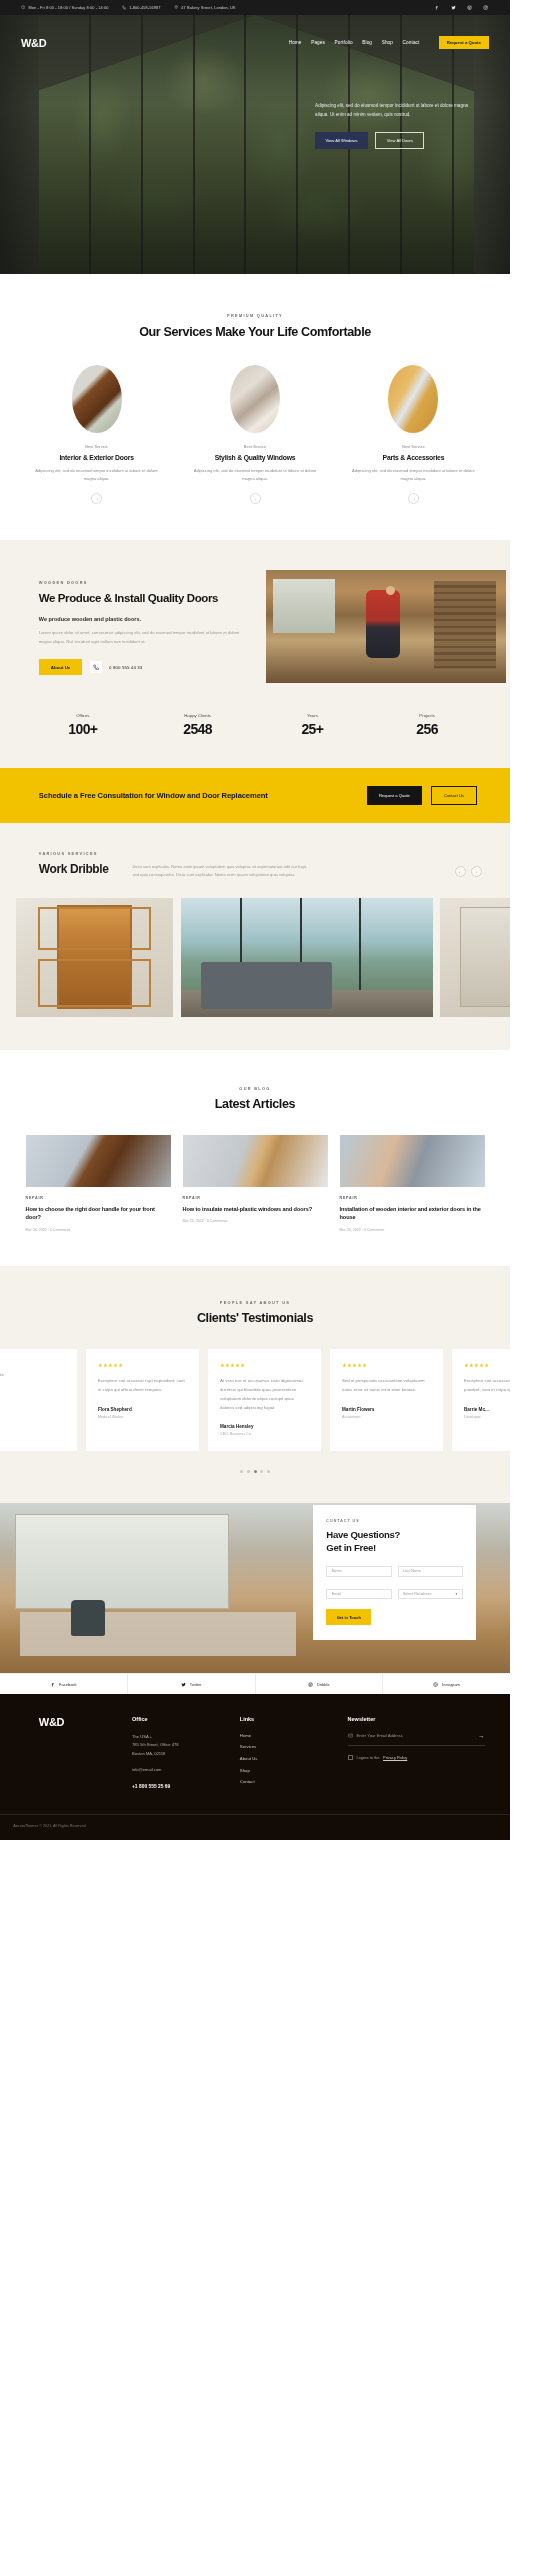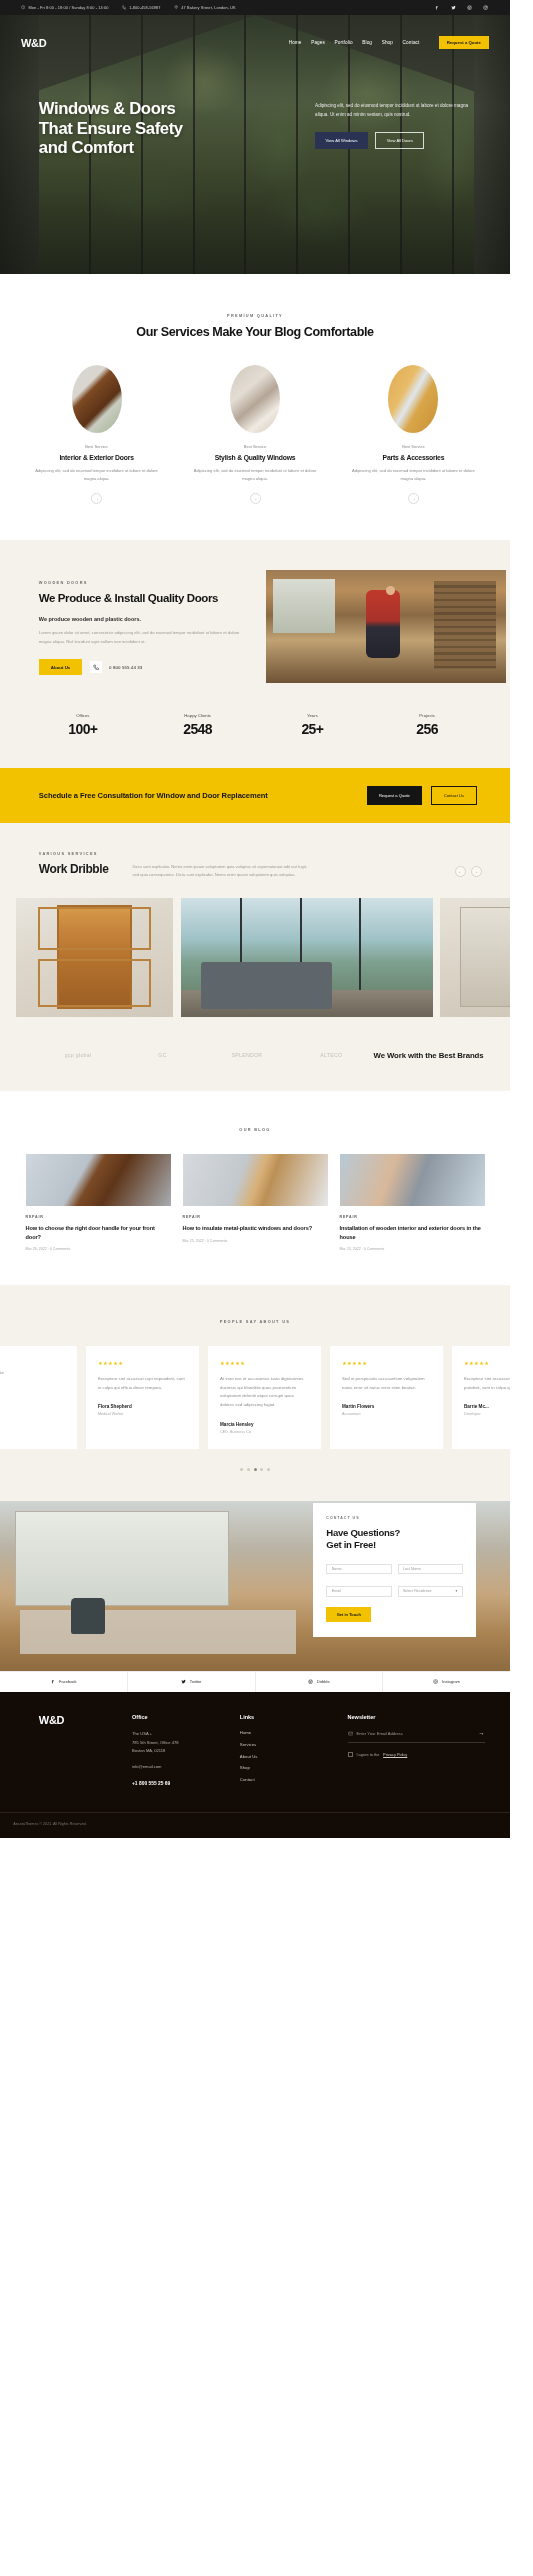--- a/index.html
+++ b/index.html
@@ -316,40 +316,35 @@
         <a href="#">Portfolio</a>
         <a href="#">Blog</a>
         <a href="#">Shop</a>
         <a href="#">Contact</a>
         <button class="btn-quote">Request a Quote</button>
       </nav>
     </div>
 
     <div class="hero-content">
       <div class="hero-inner">
-        <div class="hero-title">
-          <div>Windows &amp; Doors</div>
-          <div>That Ensure Safety</div>
-          <div>and Comfort</div>
-        </div>
         <div class="hero-side">
           <p>Adipiscing elit, sed do eiusmod tempor incididunt ut labore et dolore magna aliqua. Ut enim ad minim veniam, quis nostrud.</p>
           <div class="hero-actions">
             <button class="btn-dark">View All Windows</button>
             <button class="btn-ghost">View All Doors</button>
           </div>
         </div>
       </div>
     </div>
   </div>
 
   <section class="services">
     <div class="container sec-center">
       <div class="eyebrow">PREMIUM QUALITY</div>
-      <div class="h2" style="max-width:244px;margin:0 auto;">Our Services Make Your Blog Comfortable</div>
+      <div class="h2" style="max-width:244px;margin:0 auto;">Our Services Make Your Life Comfortable</div>
       <div class="svc-grid">
 
         <div class="svc">
           <div class="svc-img a"></div>
           <div class="svc-tag">Best Service</div>
           <div class="svc-h">Interior &amp; Exterior Doors</div>
           <div class="svc-p">Adipiscing elit, sed do eiusmod tempor incididunt ut labore et dolore magna aliqua.</div>
           <div class="svc-arrow">→</div>
         </div>
 
@@ -459,33 +454,25 @@
           <div class="m" style="left:119px"></div>
           <div class="m" style="left:178px"></div>
         <div class="sofa"></div>
       </div>
       <div class="wk wk3">
           <div class="d"></div>
         </div>
     </div>
   </section>
 
-  <section class="brands">
-    <div class="container brands-row">
-      <div class="brand">gcp global</div>
-      <div class="brand hex">GC</div>
-      <div class="brand">SPLENDOR</div>
-      <div class="brand">ALTECO</div>
-      <div class="brands-h">We Work with the Best Brands</div>
-    </div>
-  </section>
 
   <section class="blog">
     <div class="container sec-center">
       <div class="eyebrow">OUR BLOG</div>
+      <div class="h2">Latest Articles</div>
       <div class="blog-grid" style="text-align:left">
         <div class="bc">
           <div class="bc-img bc1"></div>
           <div class="bc-cat">REPAIR</div>
           <div class="bc-t">How to choose the right door handle for your front door?</div>
           <div class="bc-m">Mar 26, 2022  ·  0 Comments</div>
         </div>
         <div class="bc">
           <div class="bc-img bc2"></div>
           <div class="bc-cat">REPAIR</div>
@@ -498,20 +485,21 @@
           <div class="bc-t">Installation of wooden interior and exterior doors in the house</div>
           <div class="bc-m">Mar 24, 2022  ·  0 Comments</div>
         </div>
       </div>
     </div>
   </section>
 
   <section class="testi">
     <div class="container sec-center">
       <div class="eyebrow">PEOPLE SAY ABOUT US</div>
+      <div class="h2">Clients' Testimonials</div>
     </div>
     <div class="testi-track" style="text-align:left">
       <div class="tc">
         <div class="tc-q">lor in voluptate</div>
       </div>
       <div class="tc">
         <div class="stars">★★★★★</div>
         <div class="tc-q">Excepteur sint occaecat cupi noproident, sunt in culpa qui officia deser tempora.</div>
         <div class="tc-n">Flora Shepherd</div>
         <div class="tc-r">Medical Worker</div>

